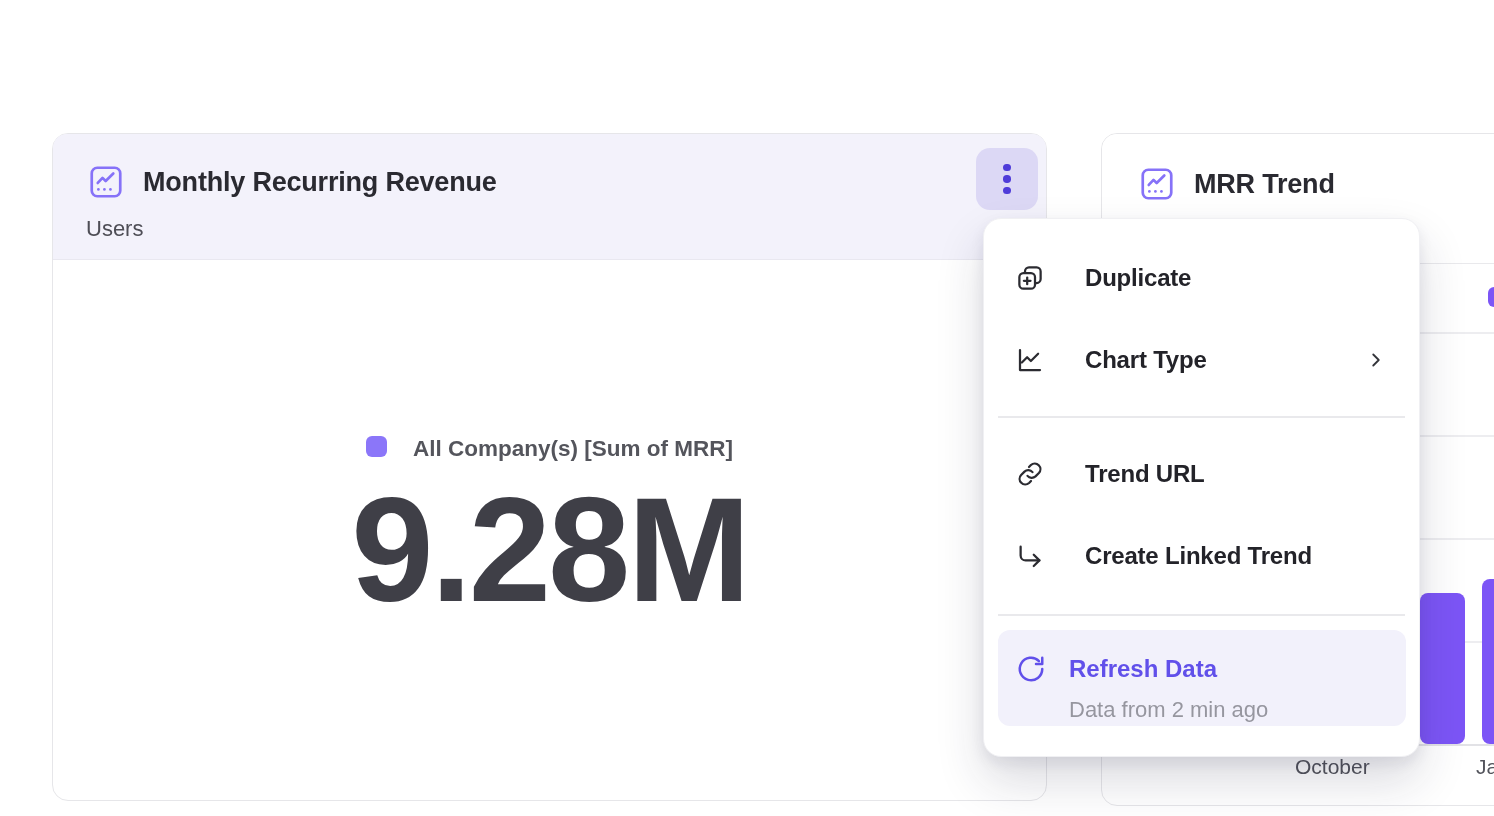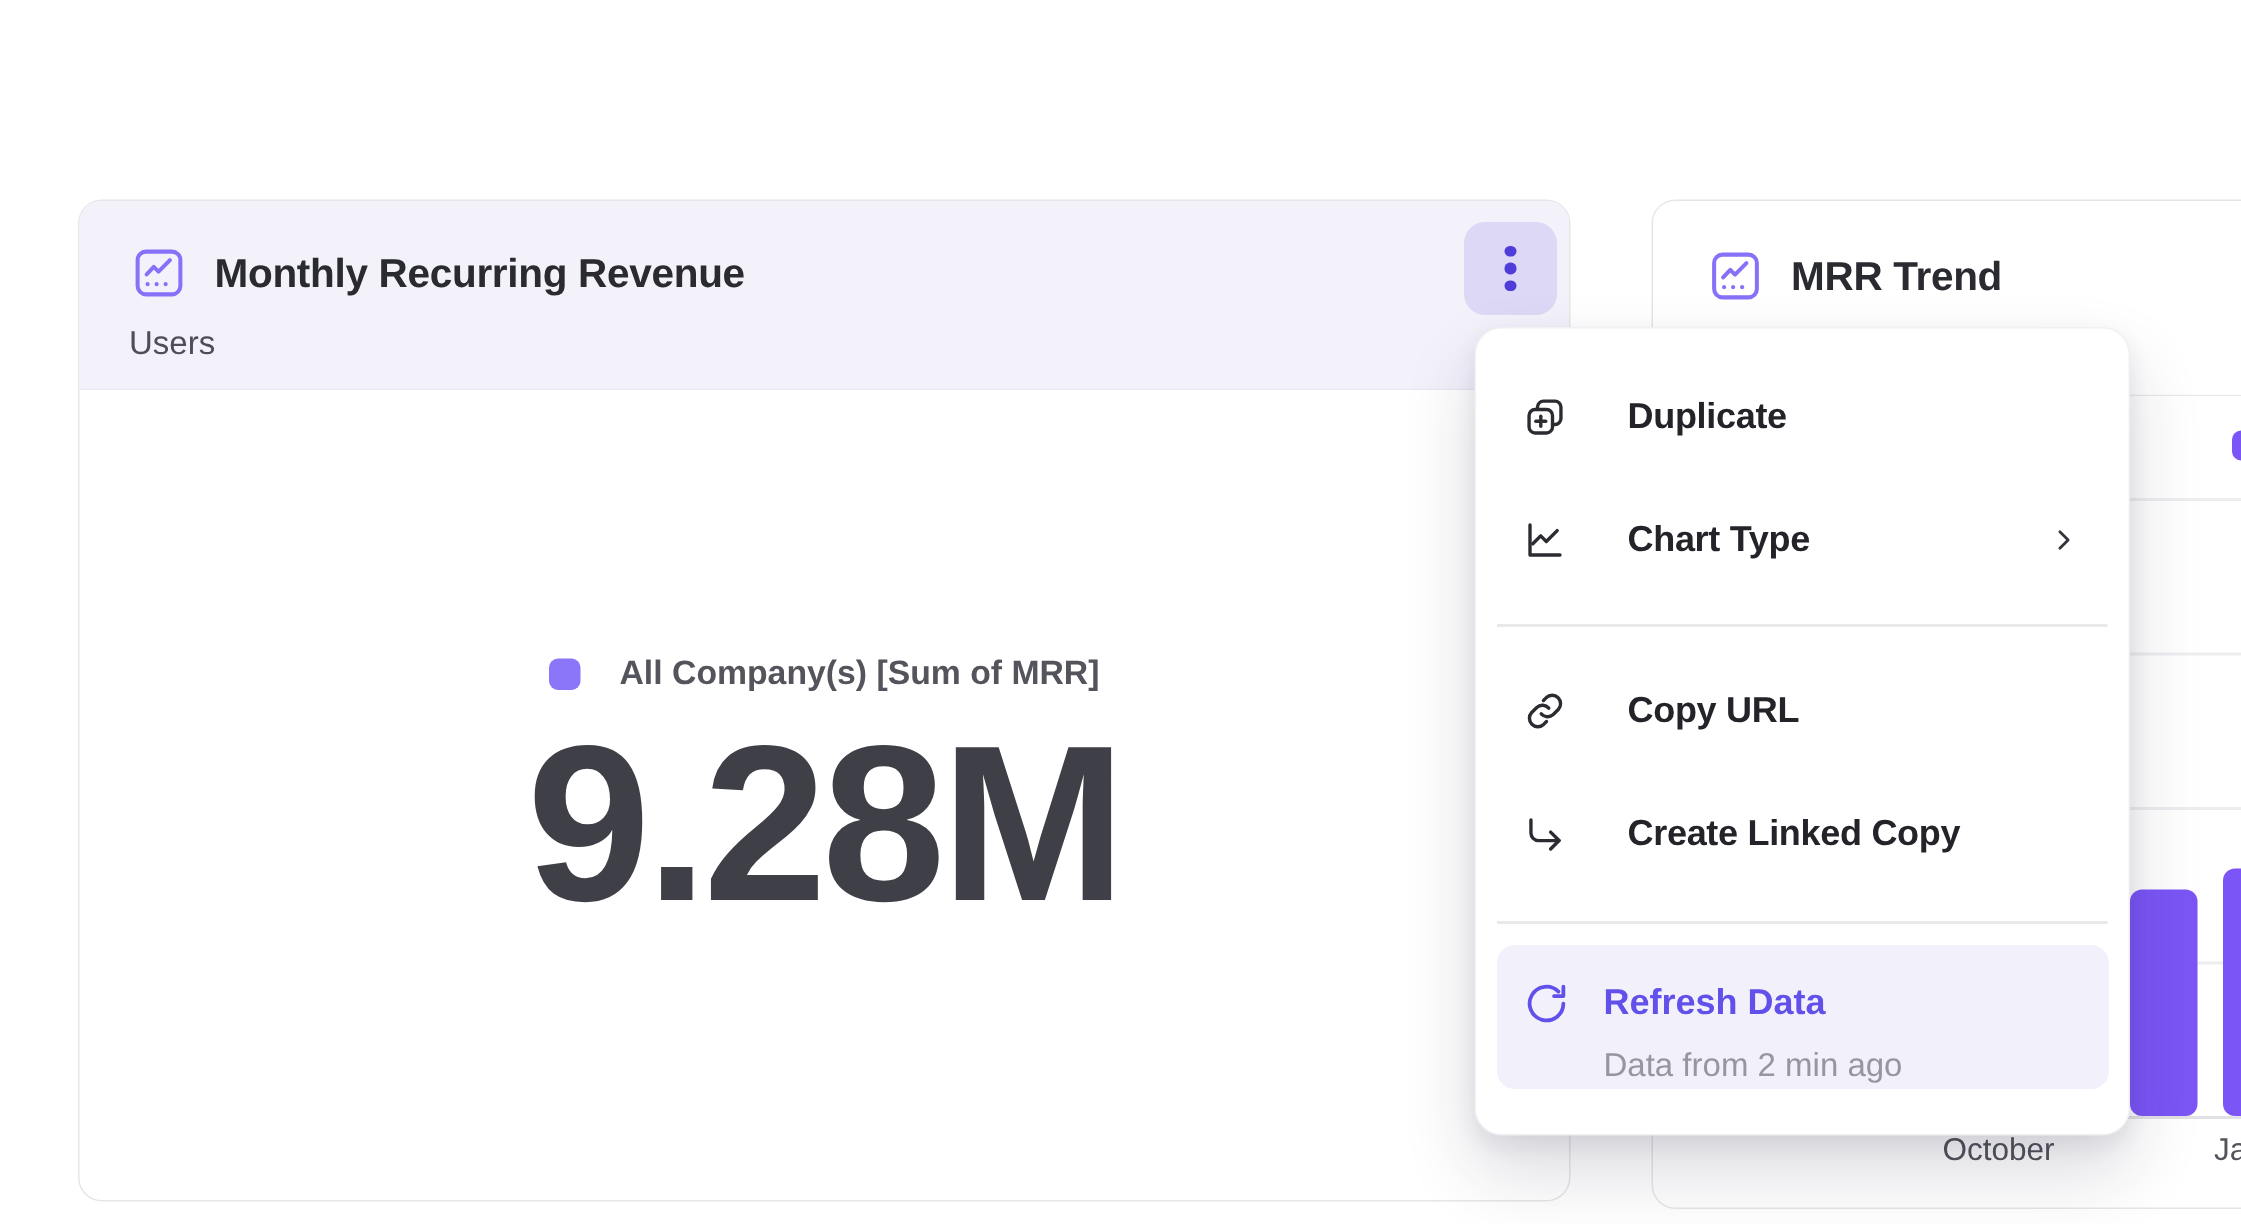--- a/index.html
+++ b/index.html
@@ -28,21 +28,21 @@
   .card-subtitle { position:absolute; left:33px; top:82px; font-size:22px; color:#4e4e56; }
 
   .kebab-btn { position:absolute; right:8px; top:14px; width:62px; height:62px; border:none;
                border-radius:14px; background:#dcd8f5; display:flex; flex-direction:column;
                align-items:center; justify-content:center; gap:4px; cursor:pointer; }
   .kebab-btn .dot { width:7.5px; height:7.5px; border-radius:50%; background:#4f3cd9; }
 
   
   .kpi-body { position:absolute; left:0; right:0; top:126px; bottom:0; display:flex;
               flex-direction:column; align-items:center; justify-content:center; gap:14px; }
-  .legend-row { display:flex; align-items:center; gap:26px; }
+  .legend-row { display:flex; align-items:flex-start; gap:26px; }
   .legend-swatch { width:21px; height:21px; border-radius:6px; background:#8b76f9; }
   .legend-label { font-size:22.5px; font-weight:600; color:#54555c; }
   .big-number { font-size:148px; font-weight:700; color:#3f3f47; letter-spacing:-3px; line-height:1; }
 
   
   .trend-plot { position:absolute; left:0; right:0; top:130px; bottom:0; }
   .gridline { position:absolute; left:0; right:0; height:1.5px; background:#ededf0; }
   .axis-line { position:absolute; left:0; right:0; height:1.5px; background:#e2e2e6; }
   .bar { position:absolute; background:#7c55f6; border-radius:8px; }
   .x-label { position:absolute; font-size:21px; color:#53545c; white-space:nowrap; }
@@ -164,31 +164,31 @@
 
     <div class="menu-divider" style="top:197px;"></div>
 
     <div class="menu-item" style="top:214px;">
       <span class="mi-icon">
         <svg viewBox="0 0 24 24" fill="none" stroke="currentColor" stroke-width="1.8" stroke-linecap="round" stroke-linejoin="round">
           <path d="M10 13.5a4.5 4.5 0 0 0 6.4.4l2.7-2.7a4.5 4.5 0 0 0-6.36-6.36l-1.55 1.54"></path>
           <path d="M14 10.5a4.5 4.5 0 0 0-6.4-.4l-2.7 2.7a4.5 4.5 0 0 0 6.36 6.36l1.54-1.54"></path>
         </svg>
       </span>
-      <span class="mi-label">Copy URL</span>
+      <span class="mi-label">Trend URL</span>
     </div>
 
     <div class="menu-item" style="top:296px;">
       <span class="mi-icon">
         <svg viewBox="0 0 24 24" fill="none" stroke="currentColor" stroke-width="1.8" stroke-linecap="round" stroke-linejoin="round">
           <path d="M4.5 4.5v7a4 4 0 0 0 4 4h11"></path>
           <path d="m15 11 4.5 4.5L15 20"></path>
         </svg>
       </span>
-      <span class="mi-label">Create Linked Copy</span>
+      <span class="mi-label">Create Linked Trend</span>
     </div>
 
     <div class="menu-divider" style="top:395px;"></div>
 
     <div class="refresh-item">
       <span class="mi-icon">
         <svg viewBox="0 0 24 24" fill="none" stroke="currentColor" stroke-width="2" stroke-linecap="round" stroke-linejoin="round">
           <path d="M21 12a9 9 0 1 1-2.64-6.36"></path>
           <path d="M21 3v5h-5"></path>
         </svg>

